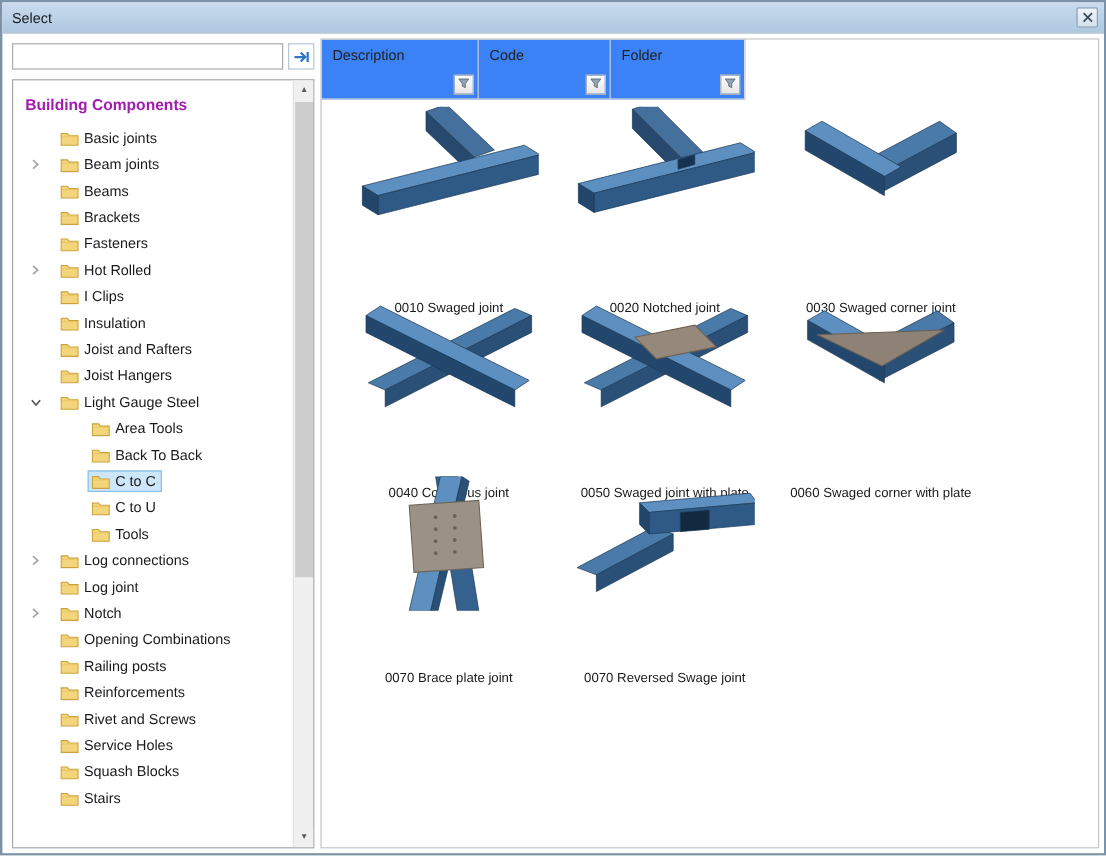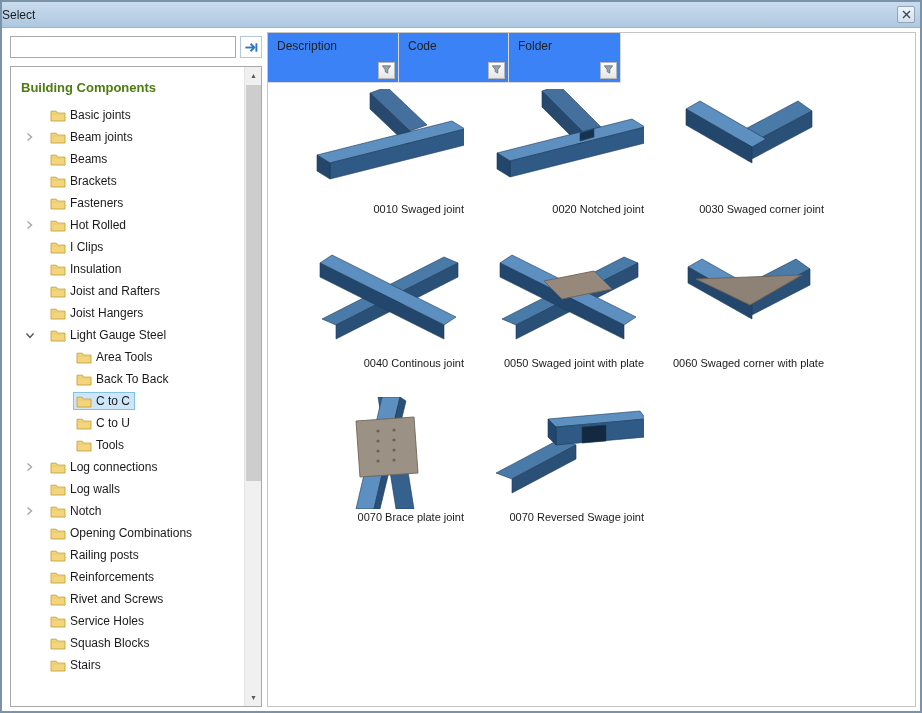--- a/index.html
+++ b/index.html
@@ -9,21 +9,21 @@
   .dialog {
     position:relative; width:922px; height:713px;
     background:#ffffff; border:2px solid #7b93a8; overflow:hidden;
   }
 
   
   .titlebar {
     position:absolute; left:0; top:0; right:0; height:26px;
     background:linear-gradient(#cadcee, #aec8e0);
     border-bottom:1px solid #9db4c8;
-    display:flex; align-items:center; 
+    display:flex; align-items:center; padding-left:8px;
   }
   .titlebar .title { font-size:12px; color:#1b1b1b; }
   .close-btn {
     position:absolute; right:5px; top:4px; width:18px; height:17px;
     border:1px solid #8fa5ba; border-radius:2px;
     background:linear-gradient(#eef4fa,#d3e1ee);
     display:flex; align-items:center; justify-content:center; cursor:default;
   }
 
   
@@ -38,21 +38,21 @@
     display:flex; align-items:center; justify-content:center; padding:0;
   }
 
   
   .tree-panel {
     position:absolute; left:8px; top:64px; width:252px; height:641px;
     border:1px solid #a8a8a8; background:#fff; overflow:hidden;
   }
   .tree-content { position:absolute; left:0; top:0; right:17px; bottom:0; overflow:hidden; }
   .tree-root {
-    margin:13px 0 9px 10px; font-size:13px; font-weight:bold; color:#4d7c0f;
+    margin:13px 0 9px 10px; font-size:13px; font-weight:bold; color:#a21caf;
   }
   .tree-item { height:22px; display:flex; align-items:center; padding-left:14px; white-space:nowrap; }
   .tree-item.lvl2 { padding-left:40px; }
   .expander { width:22px; display:inline-flex; align-items:center; flex:0 0 22px; }
   .label-box {
     display:inline-flex; align-items:flex-end; gap:4px;
     padding:1px 4px 1px 2px; border:1px solid transparent;
   }
   .tree-item.selected .label-box {
     background:#cde6fa; border:1px solid #84c1e8;
@@ -92,21 +92,21 @@
     position:absolute; right:3px; bottom:3px; width:17px; height:17px;
     border:1px solid #b7b7b7; background:linear-gradient(#fdfdfd,#e6e6e6);
     display:flex; align-items:center; justify-content:center; padding:0;
   }
 
   
   .grid {
     margin-top:6px; padding-left:16px;
     display:grid; grid-template-columns:repeat(3, 180px);
   }
-  .gcell { height:154px; display:flex; flex-direction:column; align-items:flex-end; }
+  .gcell { height:154px; display:flex; flex-direction:column; align-items:center;gap:48px; }
   .thumb { width:150px; height:112px; }
   .thumb svg { width:150px; height:112px; display:block; }
   .caption { font-size:11px; color:#1a1a1a; margin-top:2px; white-space:nowrap; }
 </style>
 </head>
 <body>
 
 <div class="dialog">
 
   <div class="titlebar">
@@ -354,21 +354,21 @@
           </div>
           <div class="tree-item lvl1">
             <span class="expander"></span>
             <span class="label-box">
               <span class="folder">
                 <svg width="16" height="13" viewBox="0 0 16 13">
                   <path d="M1 2.2 L6.2 2.2 L7.6 4.1 L15 4.1 L15 12 L1 12 Z" fill="#f3d57c" stroke="#c9a23d" stroke-width="0.9"></path>
                   <path d="M1.6 5 L14.4 5" stroke="#e9c766" stroke-width="0.9"></path>
                 </svg>
               </span>
-              <span class="tree-label">Log walls</span>
+              <span class="tree-label">Log joint</span>
             </span>
           </div>
           <div class="tree-item lvl1">
             <span class="expander">
               <svg width="9" height="10" viewBox="0 0 9 10">
                 <path d="M2.5 1.5 L6.5 5 L2.5 8.5" fill="none" stroke="#a6a6a6" stroke-width="1.4"></path>
               </svg>
             </span>
             <span class="label-box">
               <span class="folder">

